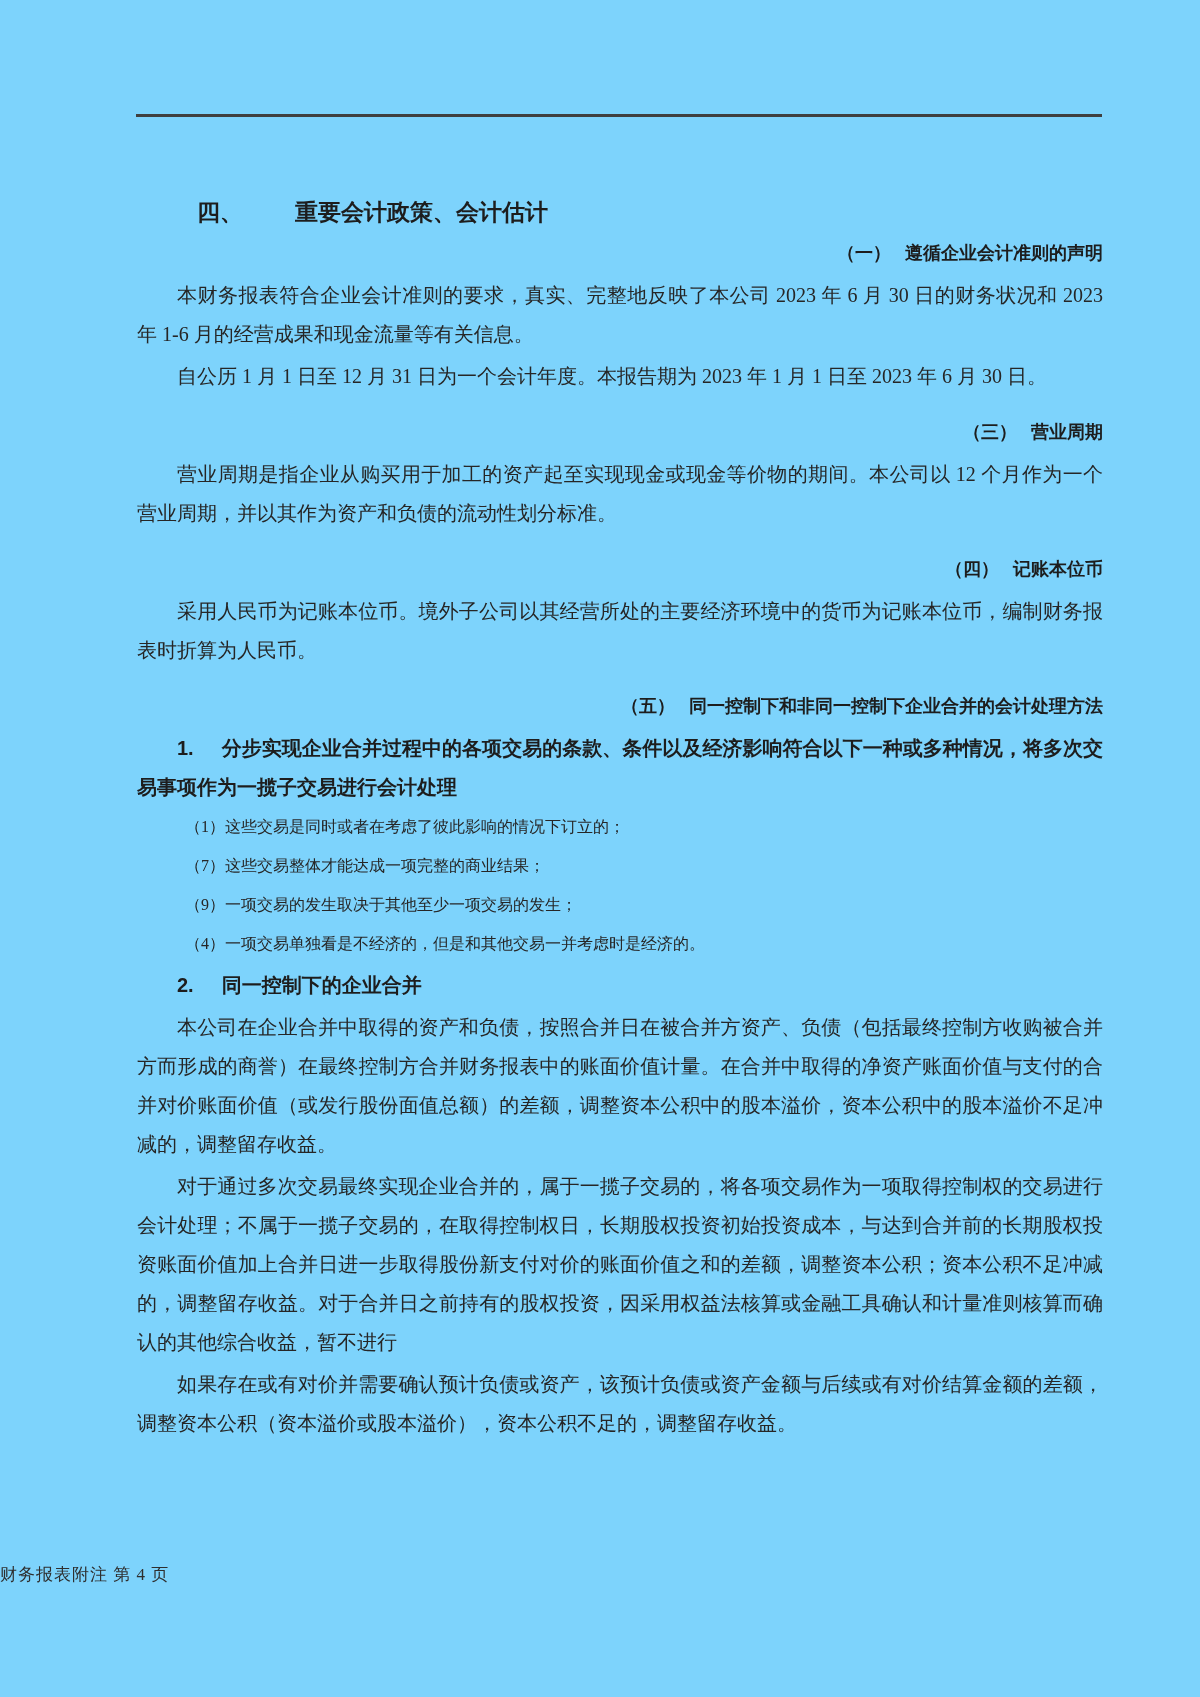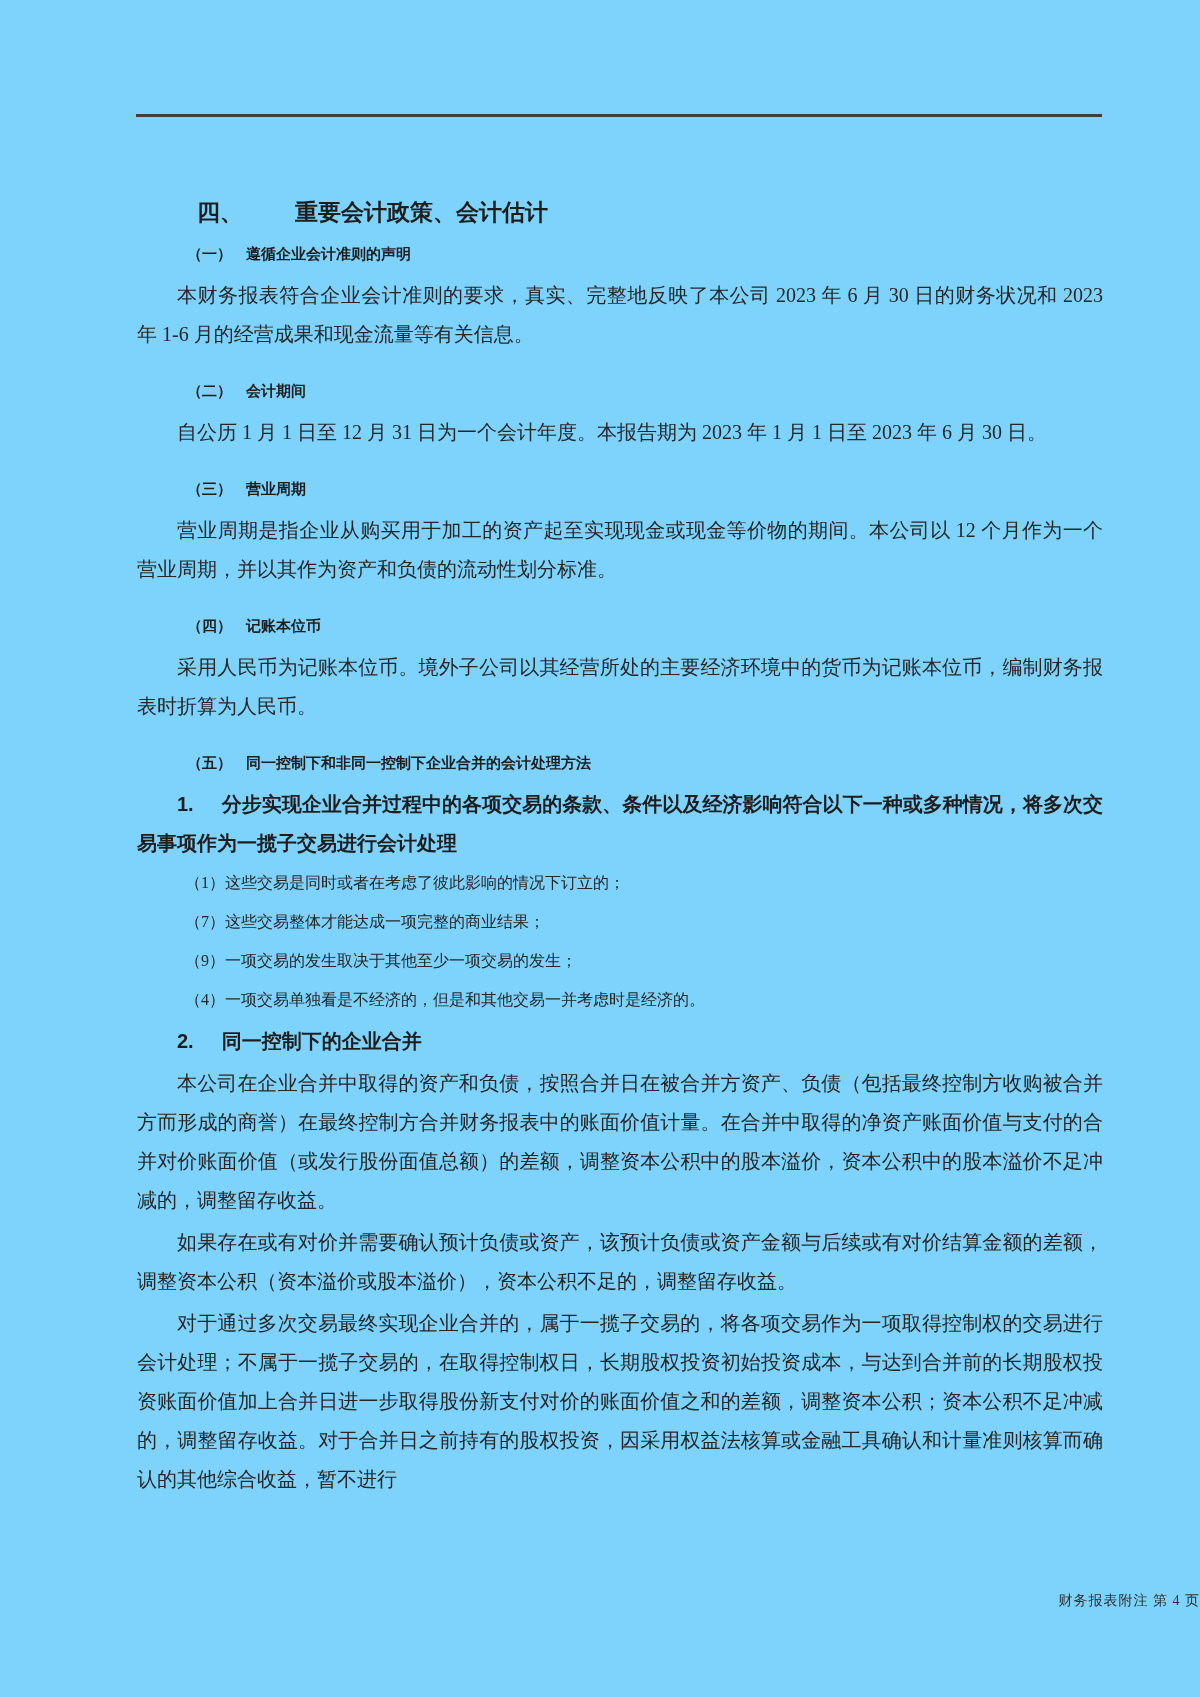--- a/index.html
+++ b/index.html
@@ -38,25 +38,26 @@
     font-weight: bold;
     font-size: 23px;
     line-height: 39px;
     color: #1d1d1d;
   }
   .doc-title .ttl { margin-left: 52px; }
   
   .sub {
     margin: 17px 0 0 0;
     padding-left: 50px;
-    font-family: Liberation Sans, sans-serif;
+    font-family: Liberation Serif, serif;
     font-weight: bold;
-    font-size: 15px;
+    font-size: 18px;
     line-height: 39px;
     color: #1d1d1d;
+    text-align: right;
   }
   .doc-title + .sub { margin-top: 2px; }
   .sub .lbl { margin-right: 14px; }
   
   .para {
     margin: 3px 0 0 0;
     font-size: 20px;
     line-height: 39px;
     text-align: justify;
     text-indent: 40px;
@@ -78,43 +79,41 @@
     margin: 0;
     padding-left: 48px;
     font-size: 16px;
     line-height: 39px;
   }
   .footer {
     position: absolute;
     left: 0;
     top: 1563px;
     width: 100%;
-    text-align: right;
-    font-size: 14px;
+    text-align: left;
+    font-size: 17px;
     letter-spacing: 1px;
     color: #2e2e2e;
-    margin-top: 29px;
   }
 </style>
 </head>
 <body>
 
 <div class="page">
 
   <div class="header-rule"></div>
 
   <main class="content">
 
     <h1 class="doc-title"><span class="num">四、</span><span class="ttl">重要会计政策、会计估计</span></h1>
 
     <h2 class="sub"><span class="lbl">（一）</span><span>遵循企业会计准则的声明</span></h2>
 
     <p class="para">本财务报表符合企业会计准则的要求，真实、完整地反映了本公司 2023 年 6 月 30 日的财务状况和 2023 年 1-6 月的经营成果和现金流量等有关信息。</p>
 
-    <h2 class="sub"><span class="lbl">（二）</span><span>会计期间</span></h2>
 
     <p class="para">自公历 1 月 1 日至 12 月 31 日为一个会计年度。本报告期为 2023 年 1 月 1 日至 2023 年 6 月 30 日。</p>
 
     <h2 class="sub"><span class="lbl">（三）</span><span>营业周期</span></h2>
 
     <p class="para">营业周期是指企业从购买用于加工的资产起至实现现金或现金等价物的期间。本公司以 12 个月作为一个营业周期，并以其作为资产和负债的流动性划分标准。</p>
 
     <h2 class="sub"><span class="lbl">（四）</span><span>记账本位币</span></h2>
 
     <p class="para">采用人民币为记账本位币。境外子公司以其经营所处的主要经济环境中的货币为记账本位币，编制财务报表时折算为人民币。</p>
@@ -124,20 +123,20 @@
     <p class="pb"><span class="num">1.</span><span>分步实现企业合并过程中的各项交易的条款、条件以及经济影响符合以下一种或多种情况，将多次交易事项作为一揽子交易进行会计处理</span></p>
 
     <p class="li">（1）这些交易是同时或者在考虑了彼此影响的情况下订立的；</p>
     <p class="li">（7）这些交易整体才能达成一项完整的商业结果；</p>
     <p class="li">（9）一项交易的发生取决于其他至少一项交易的发生；</p>
     <p class="li">（4）一项交易单独看是不经济的，但是和其他交易一并考虑时是经济的。</p>
 
     <p class="pb"><span class="num">2.</span><span>同一控制下的企业合并</span></p>
 
     <p class="para">本公司在企业合并中取得的资产和负债，按照合并日在被合并方资产、负债（包括最终控制方收购被合并方而形成的商誉）在最终控制方合并财务报表中的账面价值计量。在合并中取得的净资产账面价值与支付的合并对价账面价值（或发行股份面值总额）的差额，调整资本公积中的股本溢价，资本公积中的股本溢价不足冲减的，调整留存收益。</p>
+    <p class="para">对于通过多次交易最终实现企业合并的，属于一揽子交易的，将各项交易作为一项取得控制权的交易进行会计处理；不属于一揽子交易的，在取得控制权日，长期股权投资初始投资成本，与达到合并前的长期股权投资账面价值加上合并日进一步取得股份新支付对价的账面价值之和的差额，调整资本公积；资本公积不足冲减的，调整留存收益。对于合并日之前持有的股权投资，因采用权益法核算或金融工具确认和计量准则核算而确认的其他综合收益，暂不进行</p>
     <p class="para">如果存在或有对价并需要确认预计负债或资产，该预计负债或资产金额与后续或有对价结算金额的差额，调整资本公积（资本溢价或股本溢价），资本公积不足的，调整留存收益。</p>
-    <p class="para">对于通过多次交易最终实现企业合并的，属于一揽子交易的，将各项交易作为一项取得控制权的交易进行会计处理；不属于一揽子交易的，在取得控制权日，长期股权投资初始投资成本，与达到合并前的长期股权投资账面价值加上合并日进一步取得股份新支付对价的账面价值之和的差额，调整资本公积；资本公积不足冲减的，调整留存收益。对于合并日之前持有的股权投资，因采用权益法核算或金融工具确认和计量准则核算而确认的其他综合收益，暂不进行</p>
 
   </main>
 
   <footer class="footer"><span>财务报表附注 第 4 页</span></footer>
 
 </div>
 
 </body></html>

